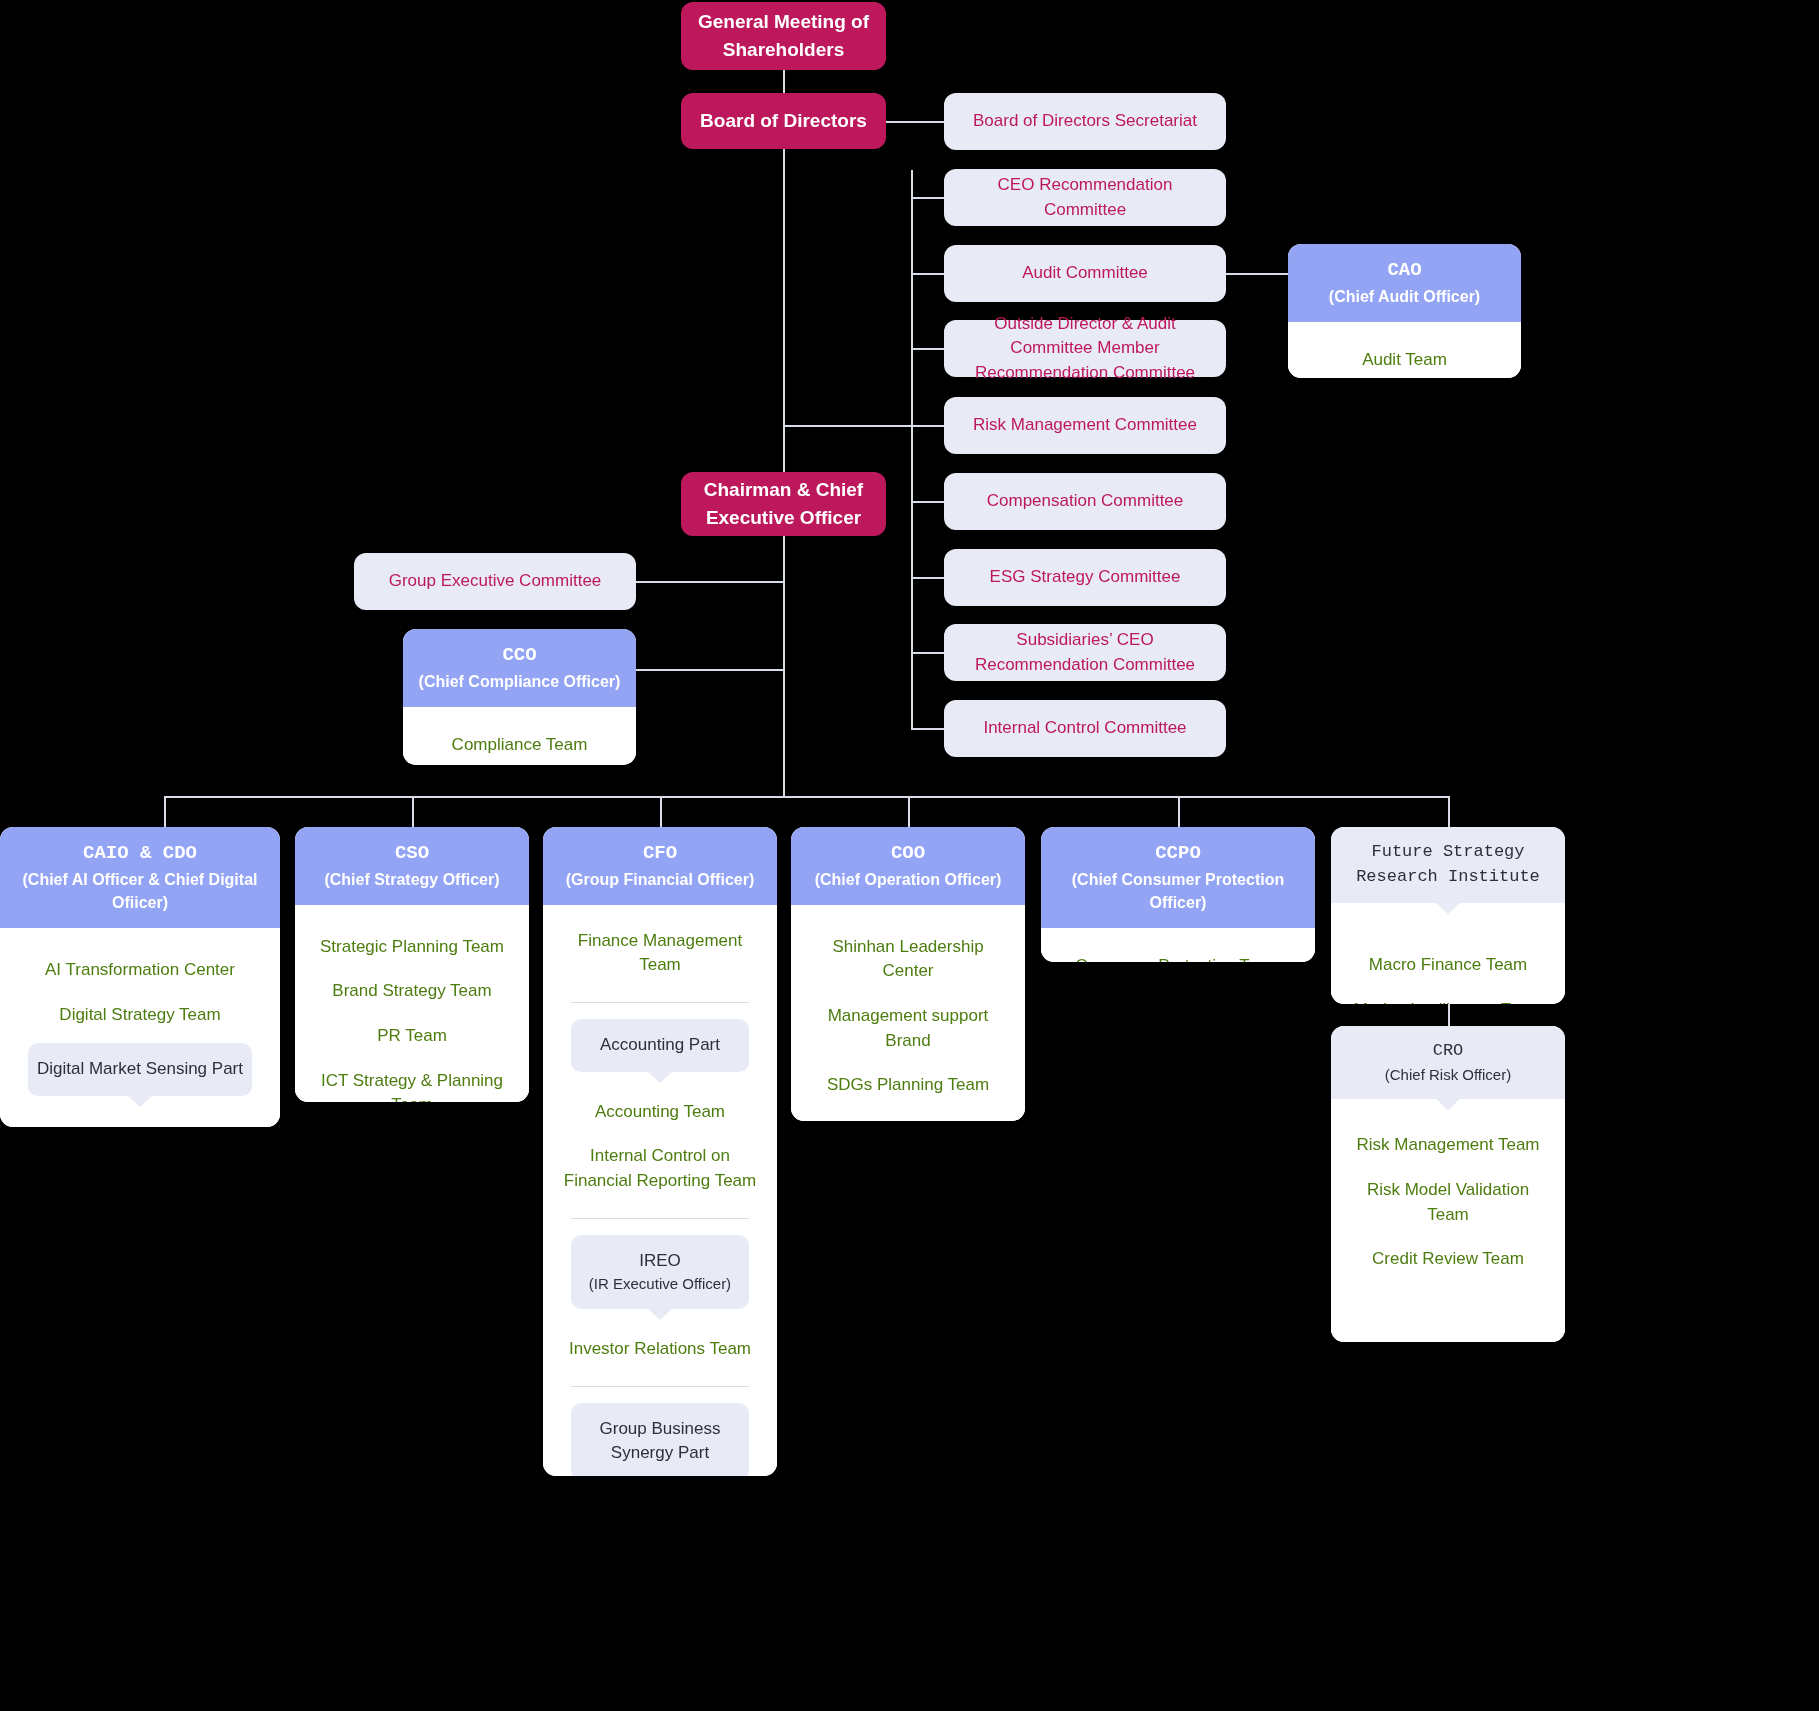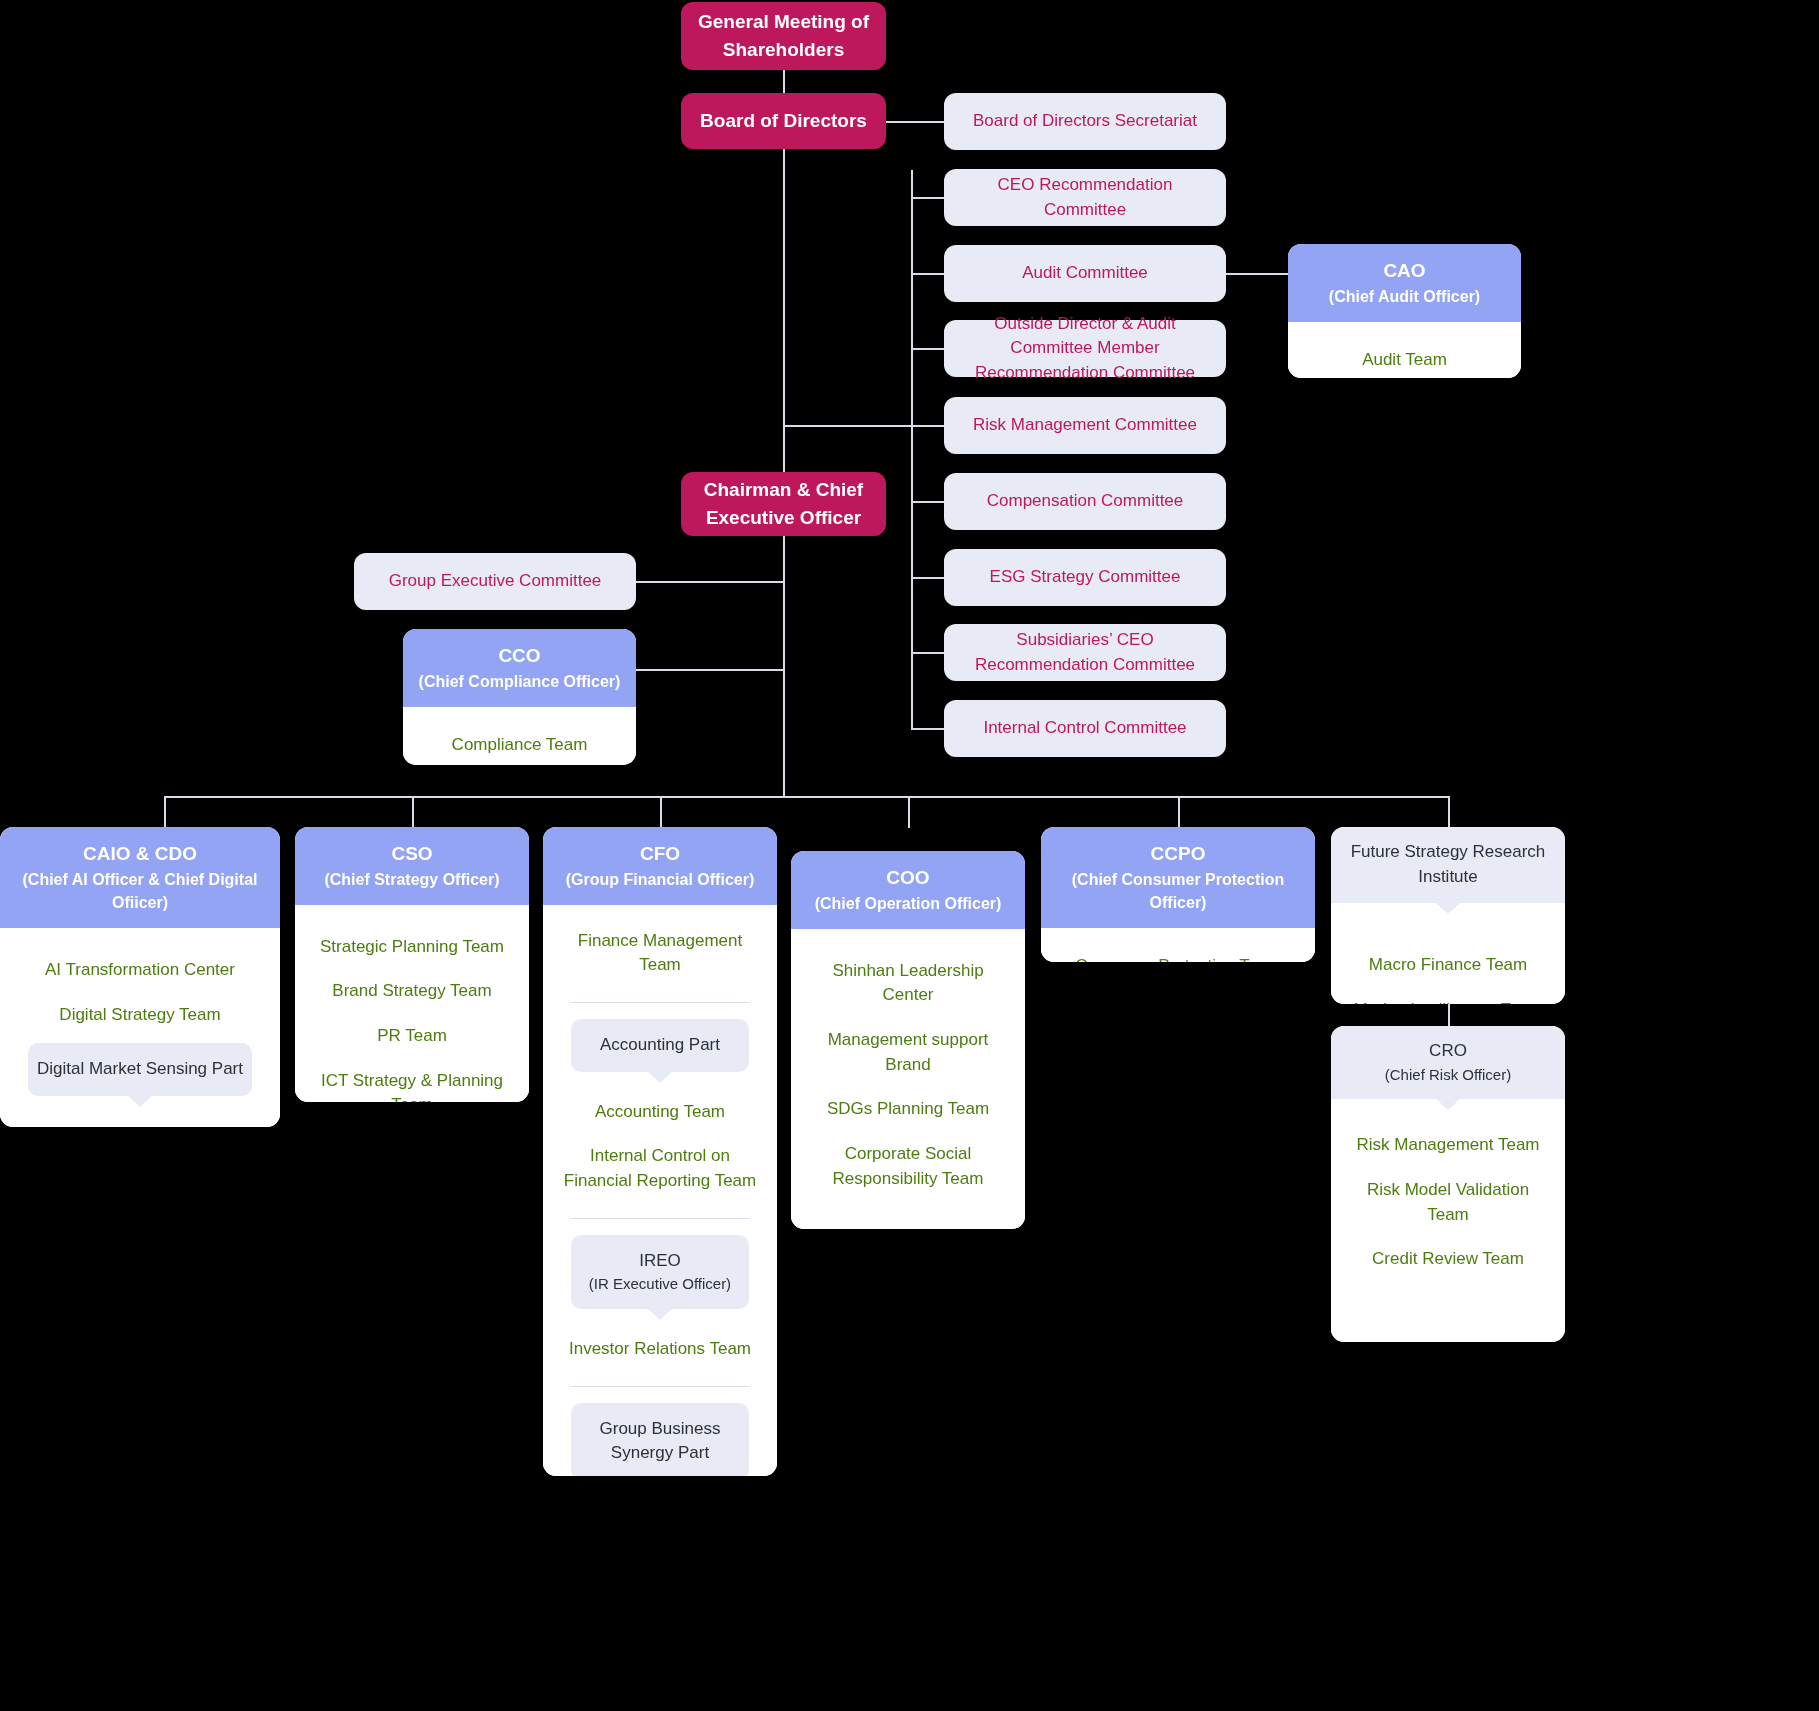--- a/index.html
+++ b/index.html
@@ -61,21 +61,21 @@
     flex-direction: column;
   }
   .card-head {
     background: #93a4f4;
     color: #ffffff;
     font-weight: bold;
     text-align: center;
     padding: 13px 12px 14px;
     line-height: 1.45;
   }
-  .card-head .ttl { font-size: 19px; display: block; }
+  .card-head .ttl { font-size: 19px; display: block; font-family: Liberation Mono, monospace; }
   .card-head .sub { font-size: 16px; display: block; }
 
   
   .card-head-grey {
     background: #e8ebf5;
     color: #2b303c;
     font-weight: normal;
     position: relative;
   }
   .card-head-grey .ttl { font-size: 17px; font-weight: normal; }
@@ -296,21 +296,21 @@
       </div>
       <div class="team">Investor Relations Team</div>
       <div class="divider"></div>
       <div class="subpill">
         <span>Group Business Synergy Part</span>
       </div>
 
     </div>
   </div>
 
-  <div class="card" style="left:791px; top:851px; width:234px; height:378px;">
+  <div class="card" style="left:791px; top:827px; width:234px; height:294px;">
     <div class="card-head">
       <span class="ttl">COO</span>
       <span class="sub">(Chief Operation Officer)</span>
     </div>
     <div class="card-body">
       <div class="team">Shinhan Leadership Center</div>
       <div class="team">Management support Brand</div>
       <div class="team">SDGs Planning Team</div>
       <div class="team">Corporate Social Responsibility Team</div>
     </div>

